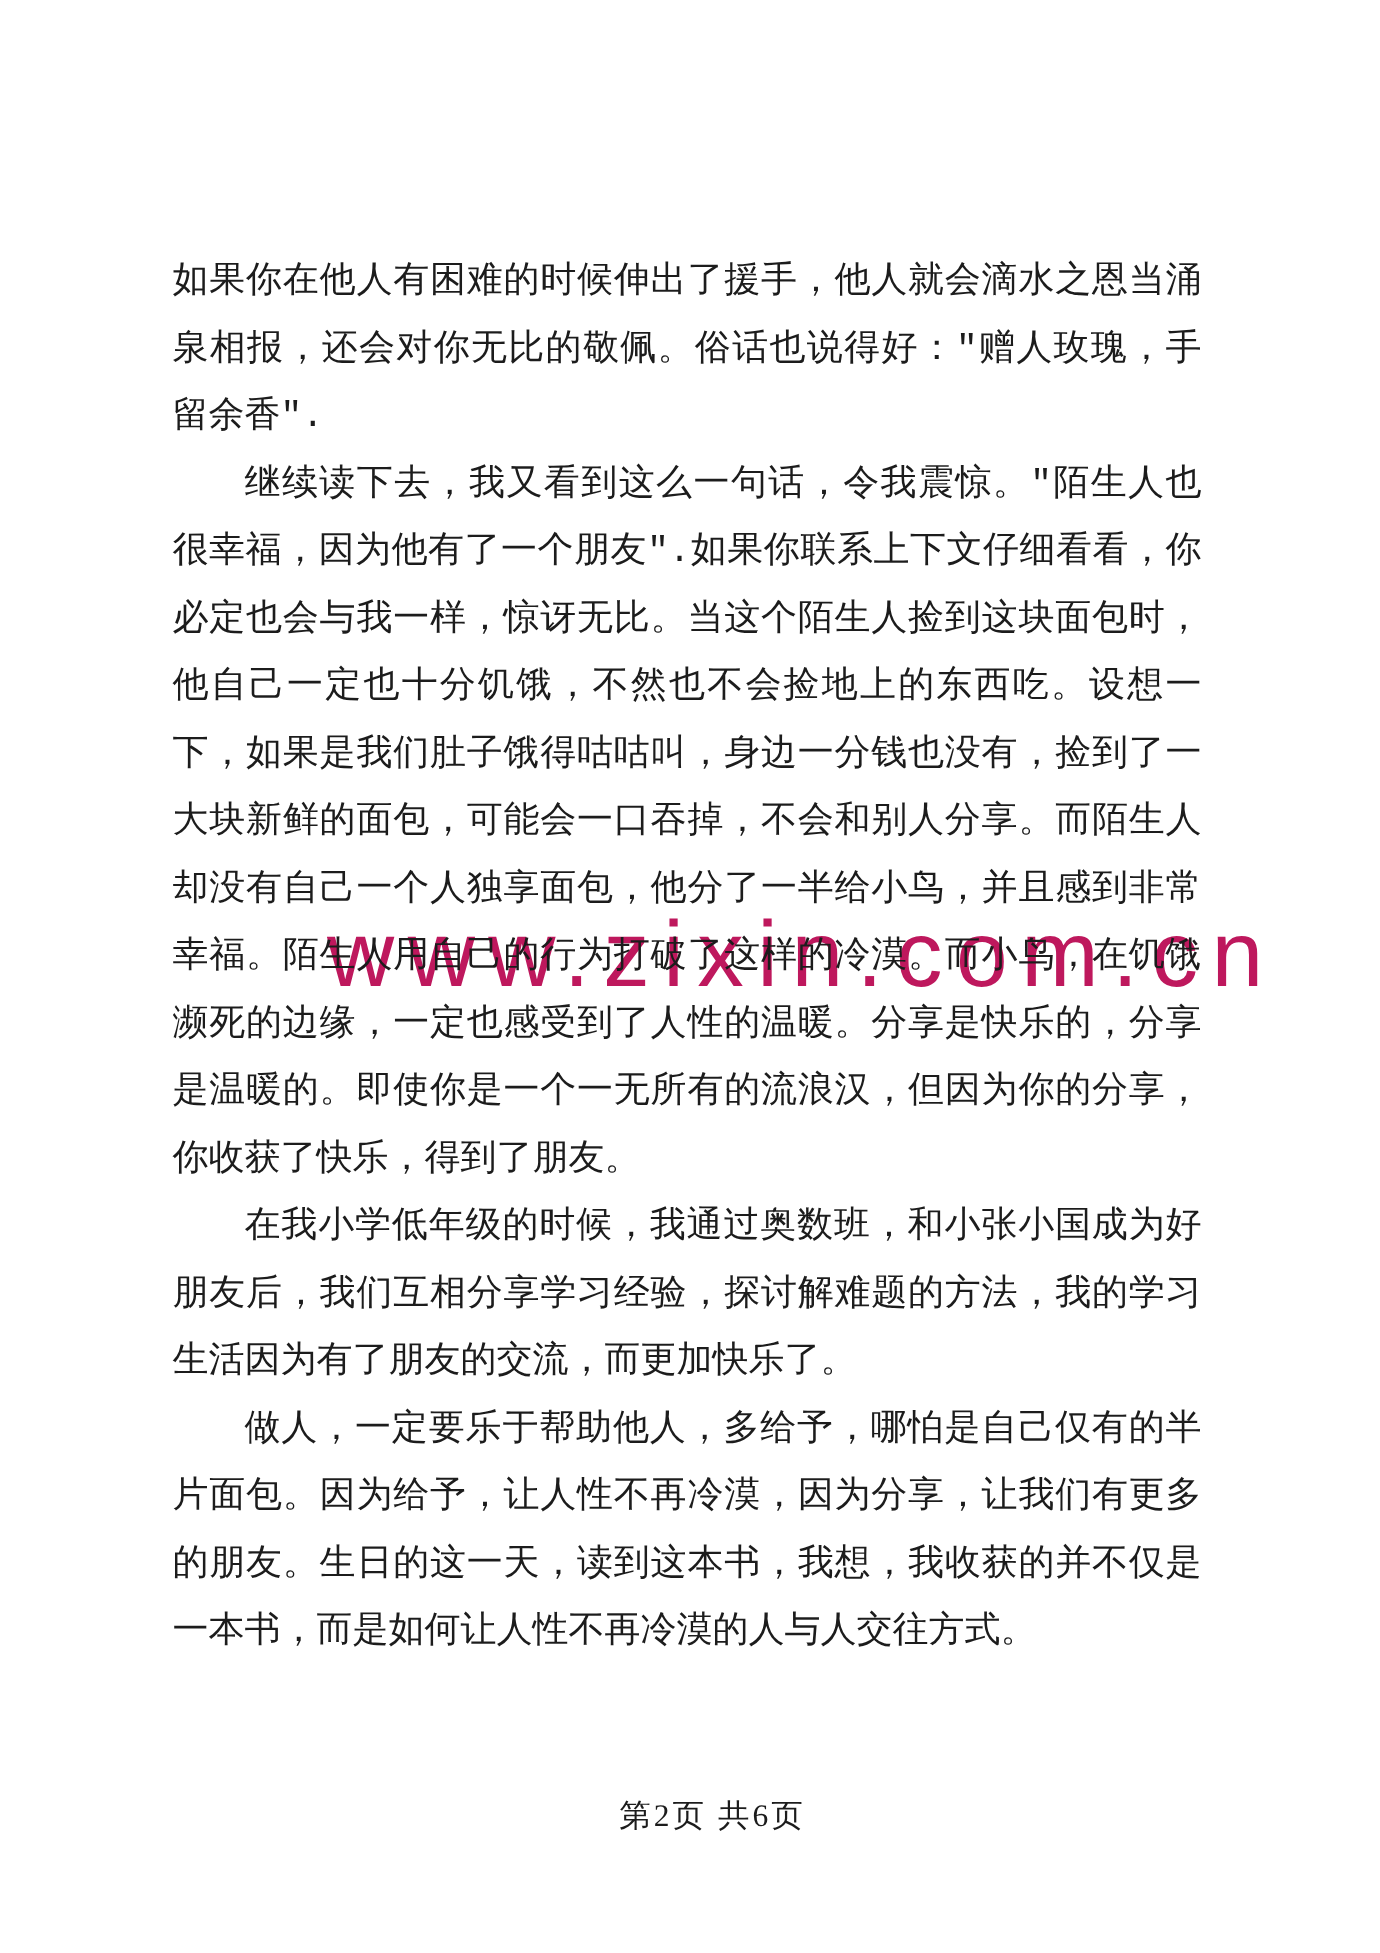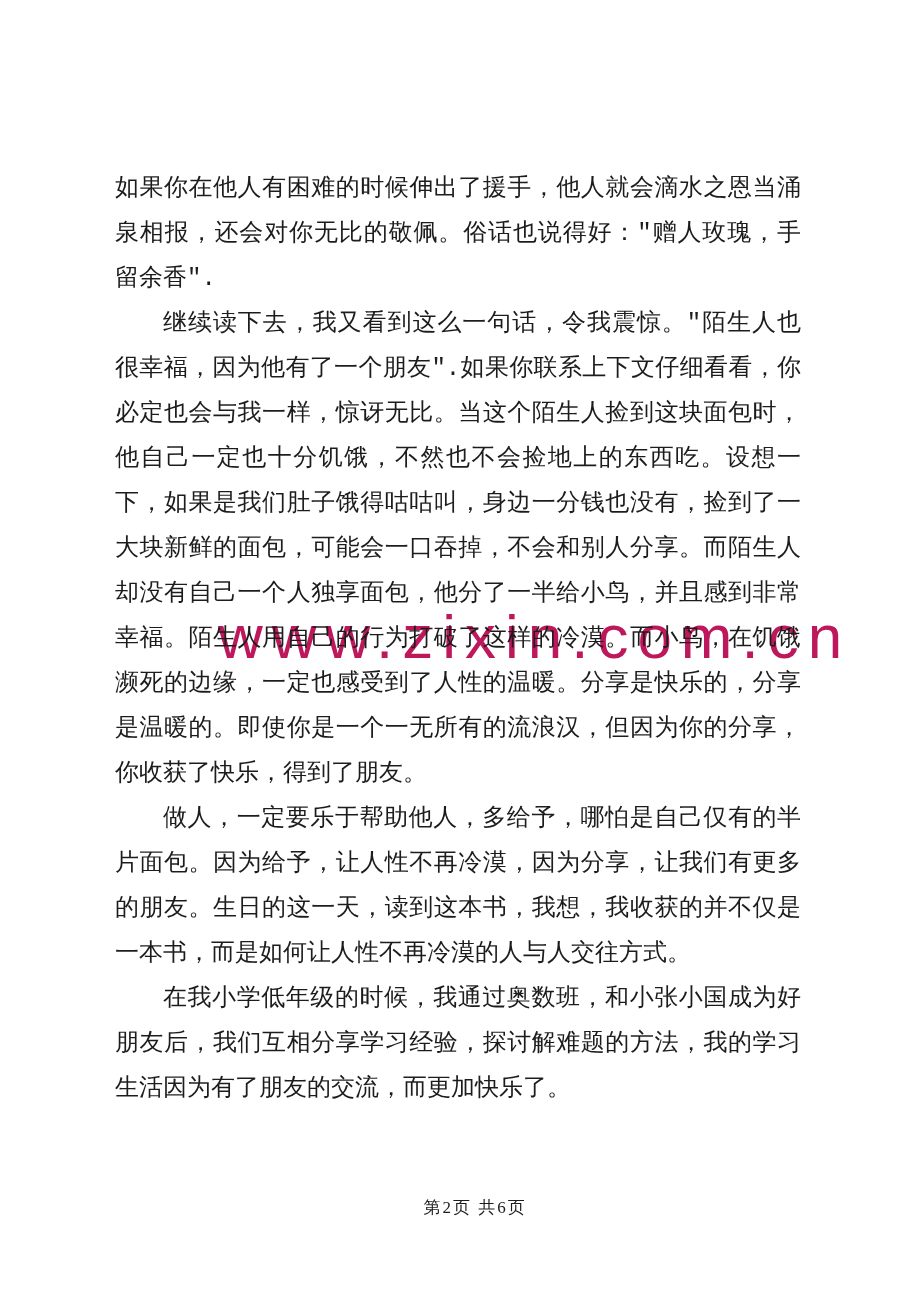--- a/index.html
+++ b/index.html
@@ -50,34 +50,34 @@
   }
   .footer {
     position: absolute;
     top: 1196px;
     left: 0;
     width: 904px;
     box-sizing: border-box;
     padding-left: 46px;
     z-index: 2;
     text-align: center;
-    font-size: 17px;
+    font-size: 21px;
     letter-spacing: 2px;
     color: #1c1c1c;
   }
 </style>
 </head>
 <body>
 
 <div class="page">
 
   <div class="watermark">www.zixin.com.cn</div>
 
   <div class="content">
     <p class="para">如果你在他人有困难的时候伸出了援手，他人就会滴水之恩当涌泉相报，还会对你无比的敬佩。俗话也说得好："赠人玫瑰，手留余香".</p>
     <p class="para indent">继续读下去，我又看到这么一句话，令我震惊。"陌生人也很幸福，因为他有了一个朋友".如果你联系上下文仔细看看，你必定也会与我一样，惊讶无比。当这个陌生人捡到这块面包时，他自己一定也十分饥饿，不然也不会捡地上的东西吃。设想一下，如果是我们肚子饿得咕咕叫，身边一分钱也没有，捡到了一大块新鲜的面包，可能会一口吞掉，不会和别人分享。而陌生人却没有自己一个人独享面包，他分了一半给小鸟，并且感到非常幸福。陌生人用自己的行为打破了这样的冷漠。而小鸟，在饥饿濒死的边缘，一定也感受到了人性的温暖。分享是快乐的，分享是温暖的。即使你是一个一无所有的流浪汉，但因为你的分享，你收获了快乐，得到了朋友。</p>
+    <p class="para indent">在我小学低年级的时候，我通过奥数班，和小张小国成为好朋友后，我们互相分享学习经验，探讨解难题的方法，我的学习生活因为有了朋友的交流，而更加快乐了。</p>
     <p class="para indent">做人，一定要乐于帮助他人，多给予，哪怕是自己仅有的半片面包。因为给予，让人性不再冷漠，因为分享，让我们有更多的朋友。生日的这一天，读到这本书，我想，我收获的并不仅是一本书，而是如何让人性不再冷漠的人与人交往方式。</p>
-    <p class="para indent">在我小学低年级的时候，我通过奥数班，和小张小国成为好朋友后，我们互相分享学习经验，探讨解难题的方法，我的学习生活因为有了朋友的交流，而更加快乐了。</p>
   </div>
 
   <div class="footer">第2页 共6页</div>
 
 </div>
 
 </body></html>

